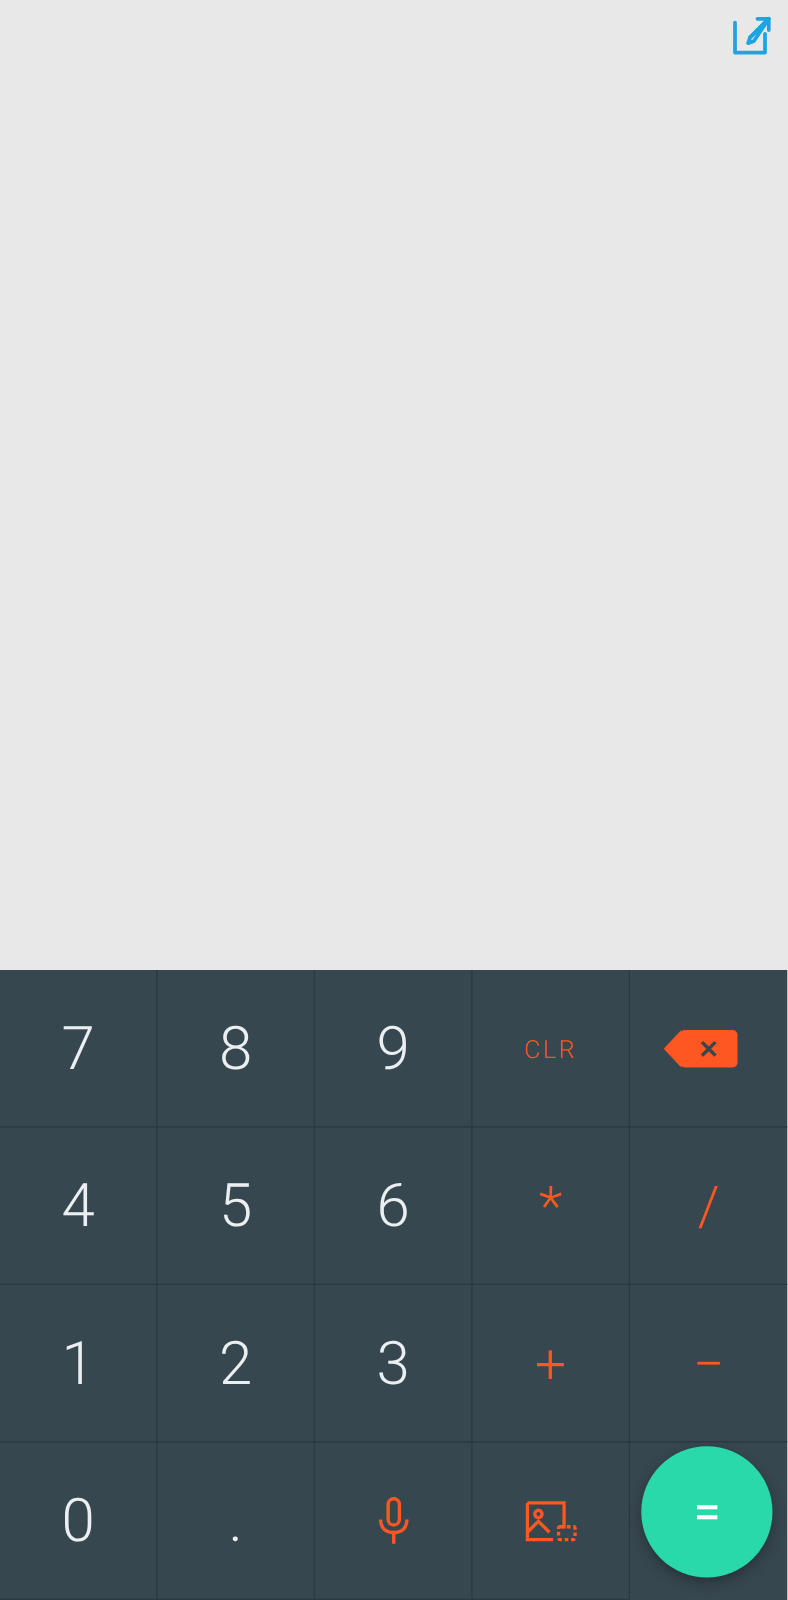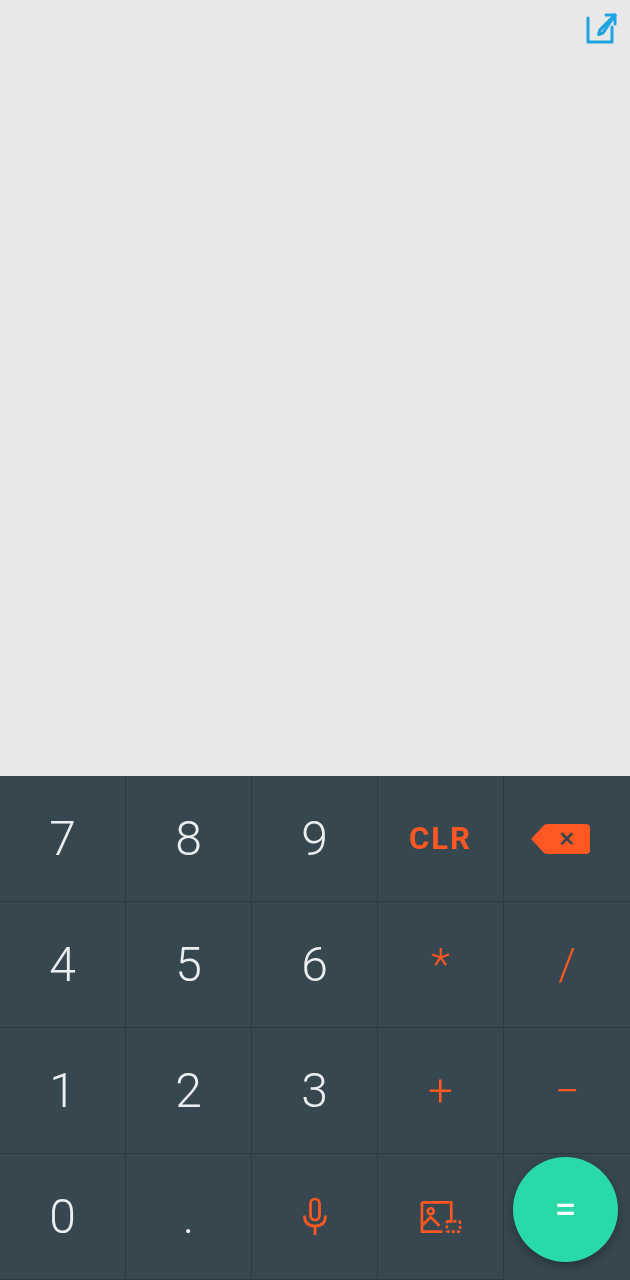--- a/index.html
+++ b/index.html
@@ -52,23 +52,22 @@
       color: #eceff1;
       user-select: none;
     }
     .key:nth-child(5n) {
       border-right: none;
     }
     .key.accent {
       color: #ff5722;
     }
     .key.clr {
-      font-size: 31px;
+      font-size: 20px;
       letter-spacing: 2px;
-      font-weight: bold;
     }
     .key.operator {
       font-size: 44px;
     }
     .backspace-icon {
       background: #ff5722;
       width: 46px;
       height: 30px;
       border-radius: 4px;
       position: relative;

